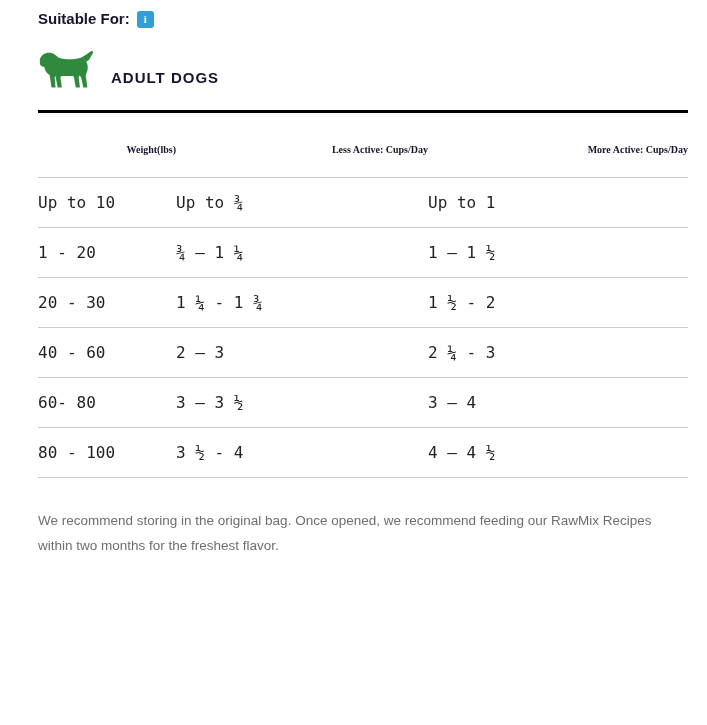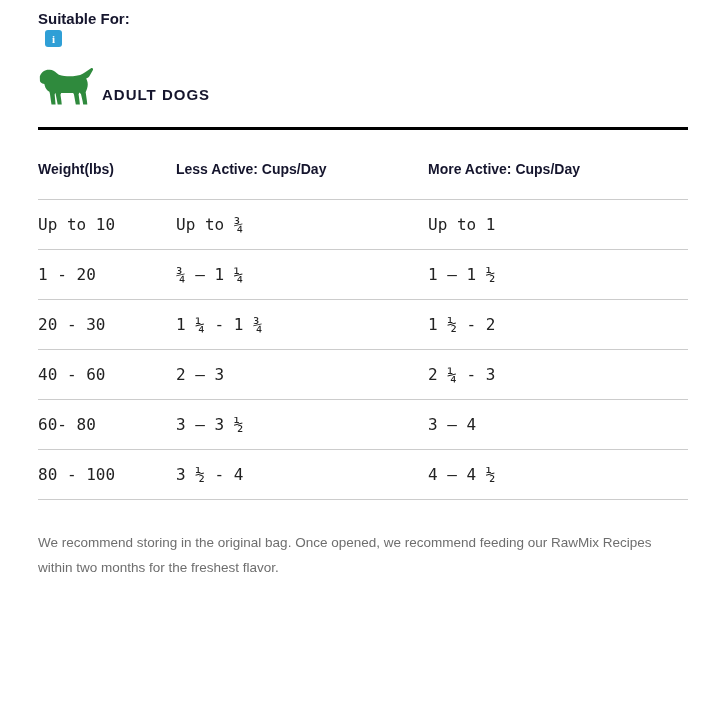--- a/index.html
+++ b/index.html
@@ -7,54 +7,54 @@
   body {
     width: 707px; height: 725px; overflow: hidden;
     font-family: "Liberation Sans", sans-serif;
     color: #15152d;
   }
   .page { padding: 8px 19px 0 38px; }
 
   
   .suitable-line {
     font-size: 15px; line-height: 22px; color: #15152d;
-    display: flex; align-items: flex-start; flex-wrap: nowrap; white-space: pre; flex-direction: column;
+    display: flex; align-items: center; flex-wrap: nowrap; white-space: pre;
   }
   .suitable-line .bold { font-weight: bold; }
   .info-badge {
     display: inline-flex; align-items: center; justify-content: center;
     width: 17px; height: 17px; border-radius: 3px;
     background: #2f9fd6; color: #ffffff;
     font-size: 11px; font-weight: bold; font-family: "Liberation Serif", serif;
     margin: 0 4px 0 7px; cursor: pointer;
   }
 
   
   .section-header {
     margin-top: 18px; display: flex; align-items: center; height: 52px;
   }
   .dog-svg { width: 58px; height: 48px; display: block; }
   .section-title {
-    margin-left: 6px; margin-top: 6px;
+    margin-left: 15px; margin-top: 6px;
     font-size: 15px; font-weight: bold; letter-spacing: 1px; color: #15152d;
   }
   .heavy-rule {
     margin-top: 10px; height: 3px; background: #000000; width: 650px;
   }
 
   
   table.feeding {
     width: 650px; border-collapse: collapse; table-layout: fixed;
   }
   table.feeding col.c1 { width: 138px; }
   table.feeding col.c2 { width: 252px; }
   table.feeding col.c3 { width: 260px; }
   table.feeding th {
-    text-align: left; font-size: 14px; font-weight: bold; color: #15152d;
-    padding: 31px 0 22px 0; border-bottom: 1px solid #cccccc;
+    text-align: right; font-size: 10px; font-weight: bold; color: #15152d;
+    padding: 31px 0 22px 0; border-bottom: 1px solid #cccccc; font-family: Liberation Serif, serif;
   }
   table.feeding td {
     height: 50px; vertical-align: middle; text-align: left;
     font-family: "DejaVu Sans Mono", monospace;
     font-size: 16px; color: #222222;
     border-bottom: 1px solid #cccccc;
   }
 
   
   .footer-note {

